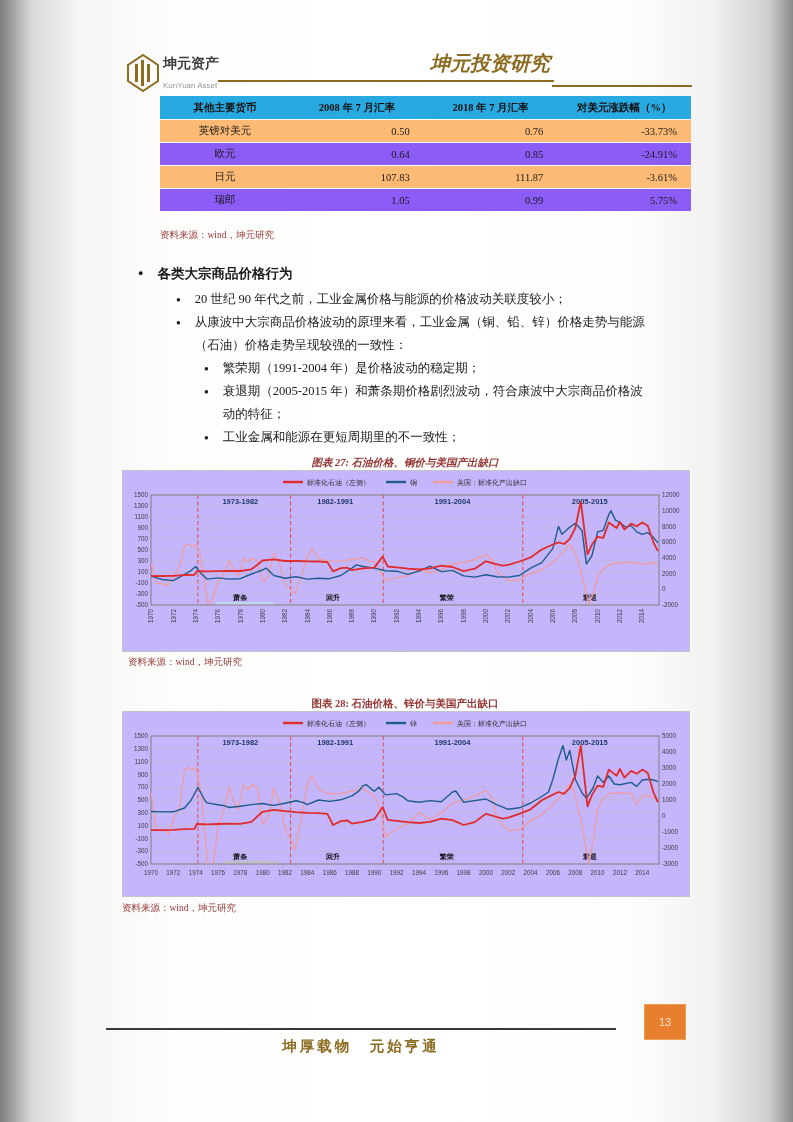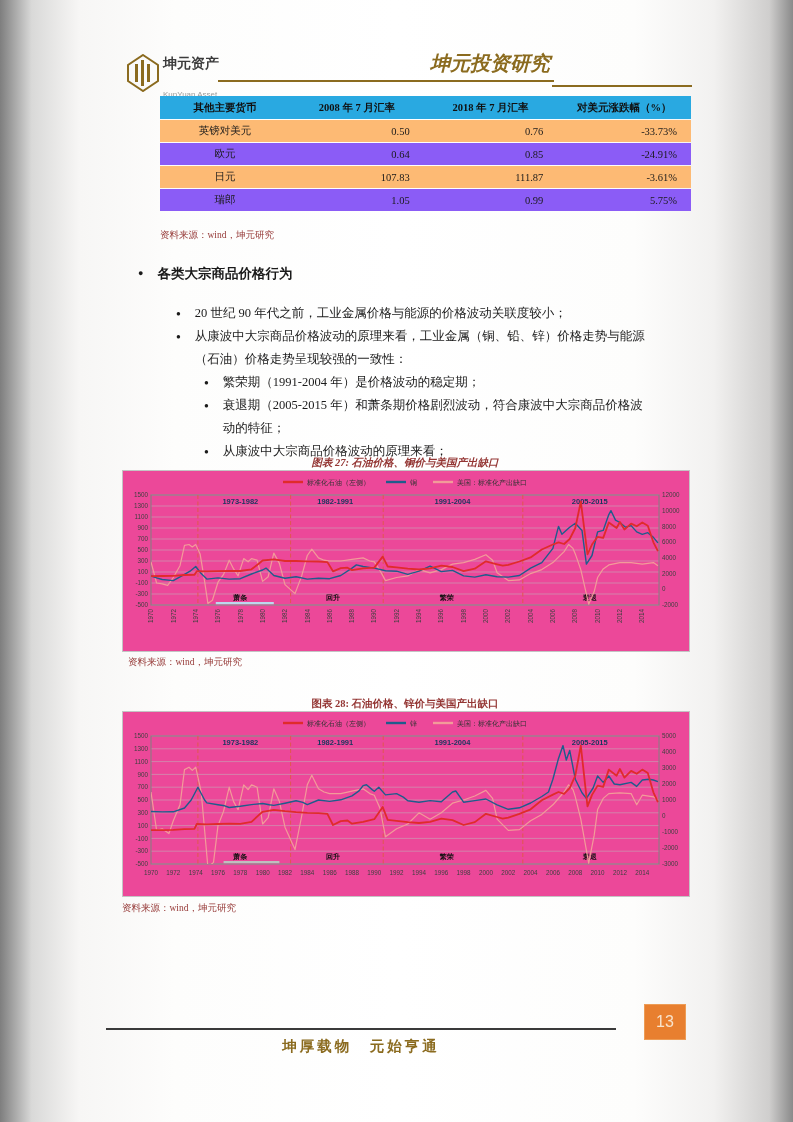--- a/index.html
+++ b/index.html
@@ -4,56 +4,56 @@
 <style>
   html,body{margin:0;padding:0;}
   body{
     width:793px;height:1122px;position:relative;overflow:hidden;
     background:linear-gradient(to right,#7e7e7e 0%,#d9d9d8 4%,#f7f6f5 10%,#fdfdfc 22%,#ffffff 50%,#fdfdfc 80%,#f2f1f0 90%,#cfcecd 97%,#8a8a8a 100%);
     font-family:"Liberation Serif","DejaVu Serif",serif;color:#1a1a1a;
   }
   .abs{position:absolute;}
   
   .company-cn{top:55px;left:163px;font-size:14px;font-weight:bold;color:#3c3c3c;font-family:"Liberation Sans",sans-serif;}
-  .company-en{top:90px;left:163px;font-size:8px;color:#9a9a9a;font-family:"Liberation Sans",sans-serif;}
+  .company-en{top:81px;left:163px;font-size:8px;color:#9a9a9a;font-family:"Liberation Sans",sans-serif;}
   .hdr-rule1{top:80px;left:218px;width:336px;height:2px;background:#8B6B1F;}
   .hdr-rule2{top:85px;left:552px;width:140px;height:2px;background:#8B6B1F;}
   .hdr-title{top:50px;left:430px;width:262px;text-align:left;font-size:20px;font-weight:bold;font-style:italic;color:#8B6B1F;}
   
   .fx-table{top:95px;left:160px;width:531px;border-collapse:separate;border-spacing:0 1px;font-size:10.5px;table-layout:fixed;}
   .fx-table th{background:#29A9E1;height:21px;font-weight:bold;text-align:center;color:#101010;}
   .fx-table td{height:20px;}
   .fx-table tr.odd td{background:#fdba74;}
   .fx-table tr.even td{background:#8b5cf6;}
   .fx-table td.c0,.fx-table th.c0{width:128px;text-align:center;}
   .fx-table td.num{text-align:right;padding-right:14px;}
   .src-note{color:#943634;font-size:9.5px;}
   .src-table{top:229px;left:160px;}
   
   .bullets{top:262px;left:138px;width:548px;}
   .b{display:flex;line-height:23px;font-size:12.5px;}
   .b::before{content:"●";font-size:8px;line-height:23px;margin-right:14px;}
-  .b.l1{font-weight:bold;font-size:13.5px;margin-bottom:17px;}
+  .b.l1{font-weight:bold;font-size:13.5px;margin-bottom:3px;}
   .b.l1::before{font-size:9px;}
   .b.l2{margin-left:38px;width:478px;}
   .b.l3{margin-left:66px;width:450px;}
   
   .figcap{width:566px;left:122px;text-align:center;color:#943634;font-weight:bold;font-size:10.5px;}
   .cap27{top:456px;font-style:italic;}
   .cap28{top:697px;}
-  .chartbox{left:122px;width:566px;background:#ec4899;border:1px solid #c4c4c4;}
+  .chartbox{left:122px;width:566px;background:#c4b5fd;border:1px solid #c4c4c4;}
   .chart27{top:470px;height:180px;}
   .chart28{top:711px;height:184px;}
   .src-fig27{top:656px;left:128px;}
   .src-fig28{top:902px;left:122px;}
   
   .foot-rule{top:1028px;left:106px;width:510px;height:2px;background:#3a3a3a;}
   .motto{top:1037px;left:106px;width:510px;text-align:center;font-size:14.5px;font-weight:bold;color:#8B6B1F;letter-spacing:3px;}
   .badge{top:1004px;left:644px;width:40px;height:34px;background:#E87F2F;border:1px solid #EDA express;border:1px solid #ED9C55;
-         display:flex;align-items:center;justify-content:center;color:#F8E3CC;font-size:16px;font-family:"Liberation Sans",sans-serif;}
+         display:flex;align-items:center;justify-content:center;color:#F8E3CC;font-size:11px;font-family:"Liberation Sans",sans-serif;}
   svg text{font-family:"Liberation Sans","DejaVu Sans",sans-serif;}
 </style>
 </head>
 <body>
 
 <svg class="abs" style="top:54px;left:127px" width="32" height="38" viewBox="0 0 32 38">
   <polygon points="16,1 31,11 31,27 16,37 1,27 1,11" fill="none" stroke="#8B6B1F" stroke-width="2"></polygon>
   <rect x="8" y="10" width="3" height="18" fill="#8B6B1F"></rect>
   <rect x="14" y="6" width="3" height="26" fill="#8B6B1F"></rect>
   <rect x="20" y="10" width="3" height="18" fill="#8B6B1F"></rect>
@@ -112,21 +112,21 @@
   <div class="b l2">
       <span>从康波中大宗商品价格波动的原理来看，工业金属（铜、铅、锌）价格走势与能源（石油）价格走势呈现较强的一致性：</span>
     </div>
   <div class="b l3">
       <span>繁荣期（1991-2004 年）是价格波动的稳定期；</span>
     </div>
   <div class="b l3">
       <span>衰退期（2005-2015 年）和萧条期价格剧烈波动，符合康波中大宗商品价格波动的特征；</span>
     </div>
   <div class="b l3">
-      <span>从康波中大宗商品价格波动的原理来看；</span>
+      <span>工业金属和能源在更短周期里的不一致性；</span>
     </div>
 </div>
 
 <div class="abs figcap cap27">图表 27: 石油价格、铜价与美国产出缺口</div>
 <div class="abs chartbox chart27"><svg width="566" height="180" viewBox="0 0 566 180">
       <line x1="160" y1="11" x2="180" y2="11" stroke="#E02B2B" stroke-width="2.4"></line>
       <text x="184" y="13.5" font-size="7" fill="#333">标准化石油（左侧）</text>
       <line x1="263" y1="11" x2="283" y2="11" stroke="#1F5C8C" stroke-width="2.4"></line>
       <text x="287" y="13.5" font-size="7" fill="#333">铜</text>
       <line x1="310" y1="11" x2="330" y2="11" stroke="#F29B99" stroke-width="2.4"></line>

